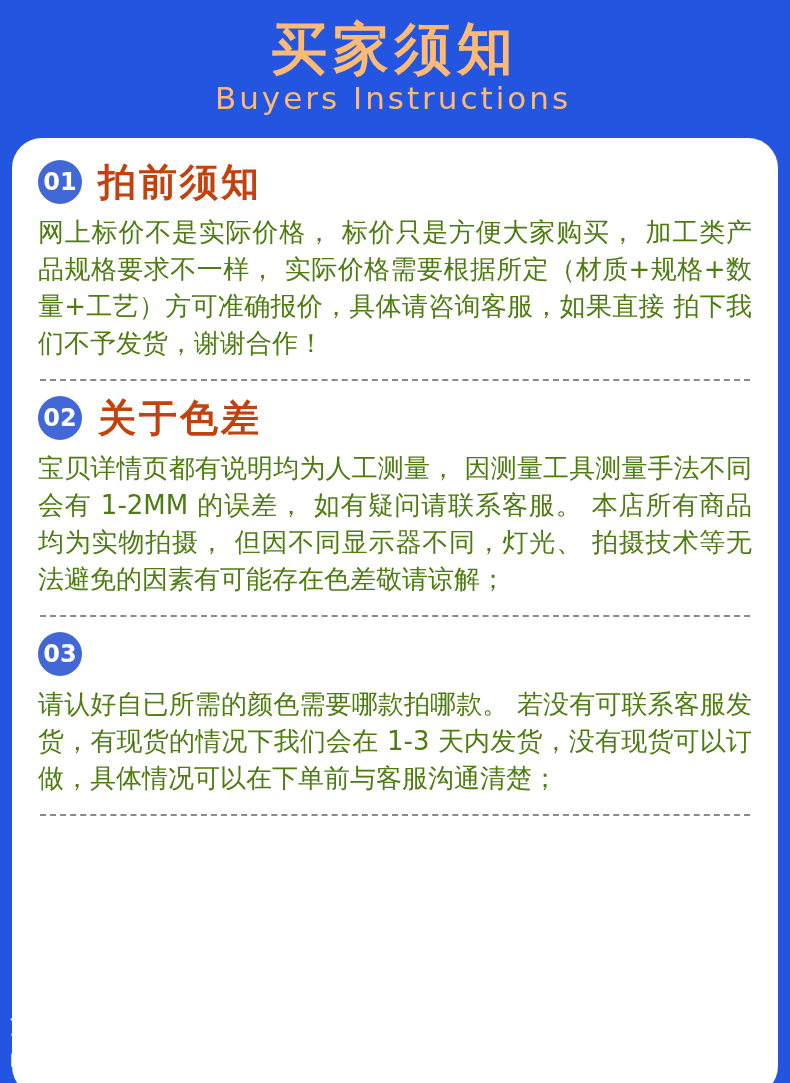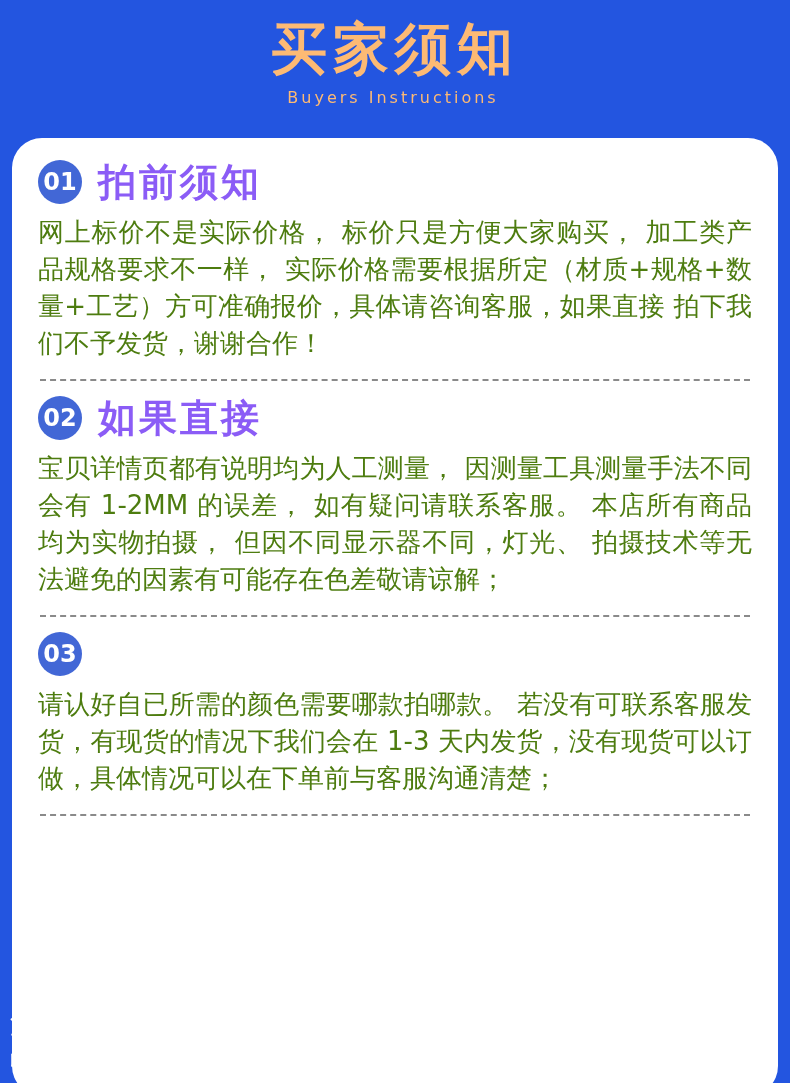--- a/index.html
+++ b/index.html
@@ -26,21 +26,21 @@
   .header-title {
     margin: 0;
     padding-top: 18px;
     font-size: 56px;
     line-height: 62px;
     font-weight: 900;
     letter-spacing: 6px;
   }
   .header-subtitle {
     margin: 4px 4px 0 0;
-    font-size: 16px;
+    font-size: 31px;
     line-height: 28px;
     font-weight: 400;
     letter-spacing: 3px;
   }
   
   .card {
     position: absolute;
     left: 12px;
     top: 138px;
     width: 766px;
@@ -67,21 +67,21 @@
     display: flex;
     align-items: center;
     justify-content: center;
     flex: 0 0 44px;
   }
   .sec-title {
     margin: 0 0 0 16px;
     font-size: 38px;
     line-height: 44px;
     font-weight: 900;
-    color: #8b5cf6;
+    color: #c2410c;
     letter-spacing: 3px;
   }
   .sec-body {
     margin: 10px 0 0 0;
     font-size: 26px;
     line-height: 37px;
     color: #4d7c0f;
     text-align: justify;
   }
   .divider {
@@ -118,21 +118,21 @@
         <span class="badge">01</span>
         <h2 class="sec-title">拍前须知</h2>
       </div>
       <p class="sec-body">网上标价不是实际价格， 标价只是方便大家购买， 加工类产品规格要求不一样， 实际价格需要根据所定（材质+规格+数量+工艺）方可准确报价，具体请咨询客服，如果直接 拍下我们不予发货，谢谢合作！</p>
       <hr class="divider">
     </section>
 
     <section>
       <div class="sec-head">
         <span class="badge">02</span>
-        <h2 class="sec-title">如果直接</h2>
+        <h2 class="sec-title">关于色差</h2>
       </div>
       <p class="sec-body">宝贝详情页都有说明均为人工测量， 因测量工具测量手法不同会有 1-2MM 的误差， 如有疑问请联系客服。 本店所有商品均为实物拍摄， 但因不同显示器不同，灯光、 拍摄技术等无法避免的因素有可能存在色差敬请谅解；</p>
       <hr class="divider">
     </section>
 
     <section>
       <div class="sec-head">
         <span class="badge">03</span>
       </div>
       <p class="sec-body">请认好自已所需的颜色需要哪款拍哪款。 若没有可联系客服发货，有现货的情况下我们会在 1-3 天内发货，没有现货可以订做，具体情况可以在下单前与客服沟通清楚；</p>

